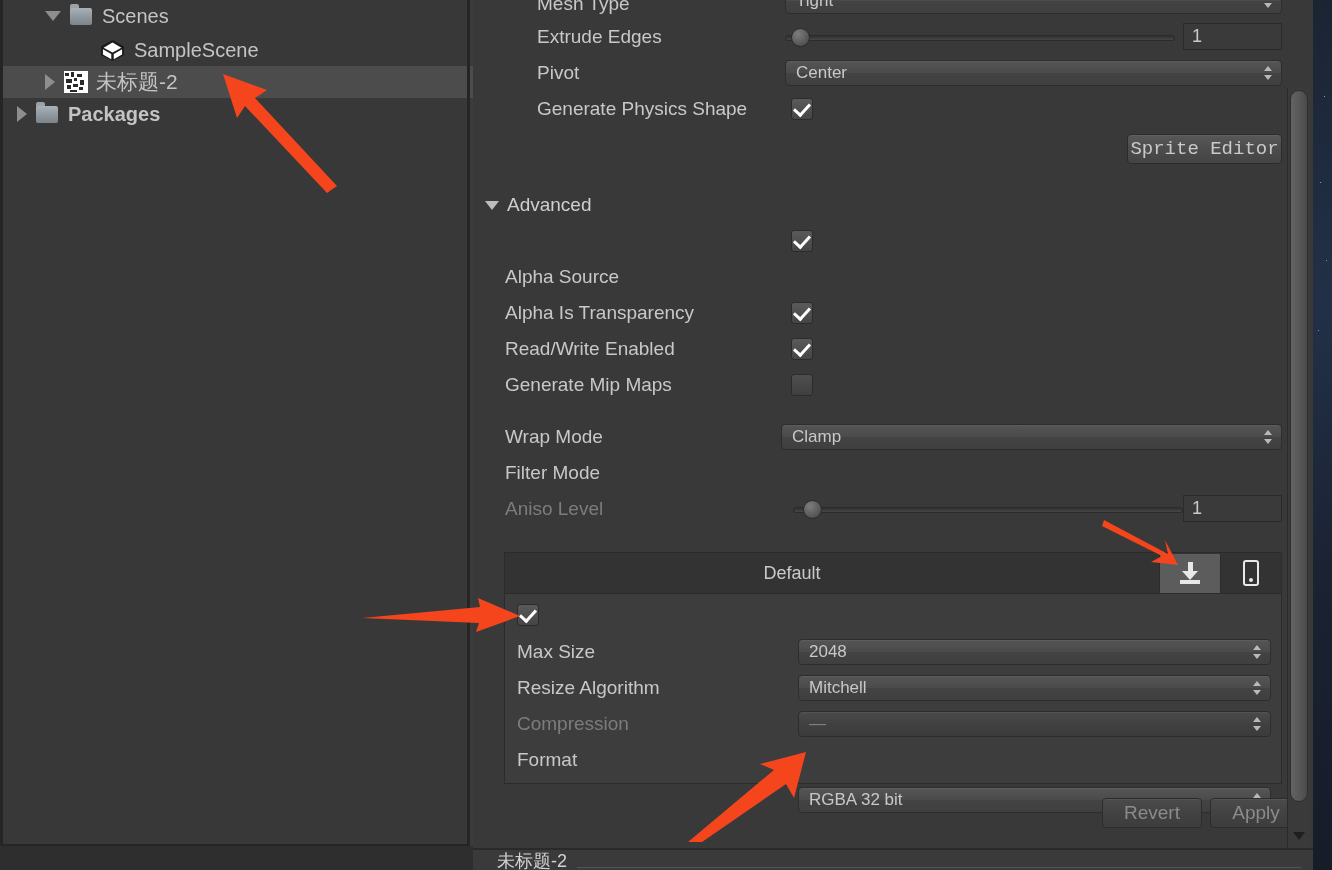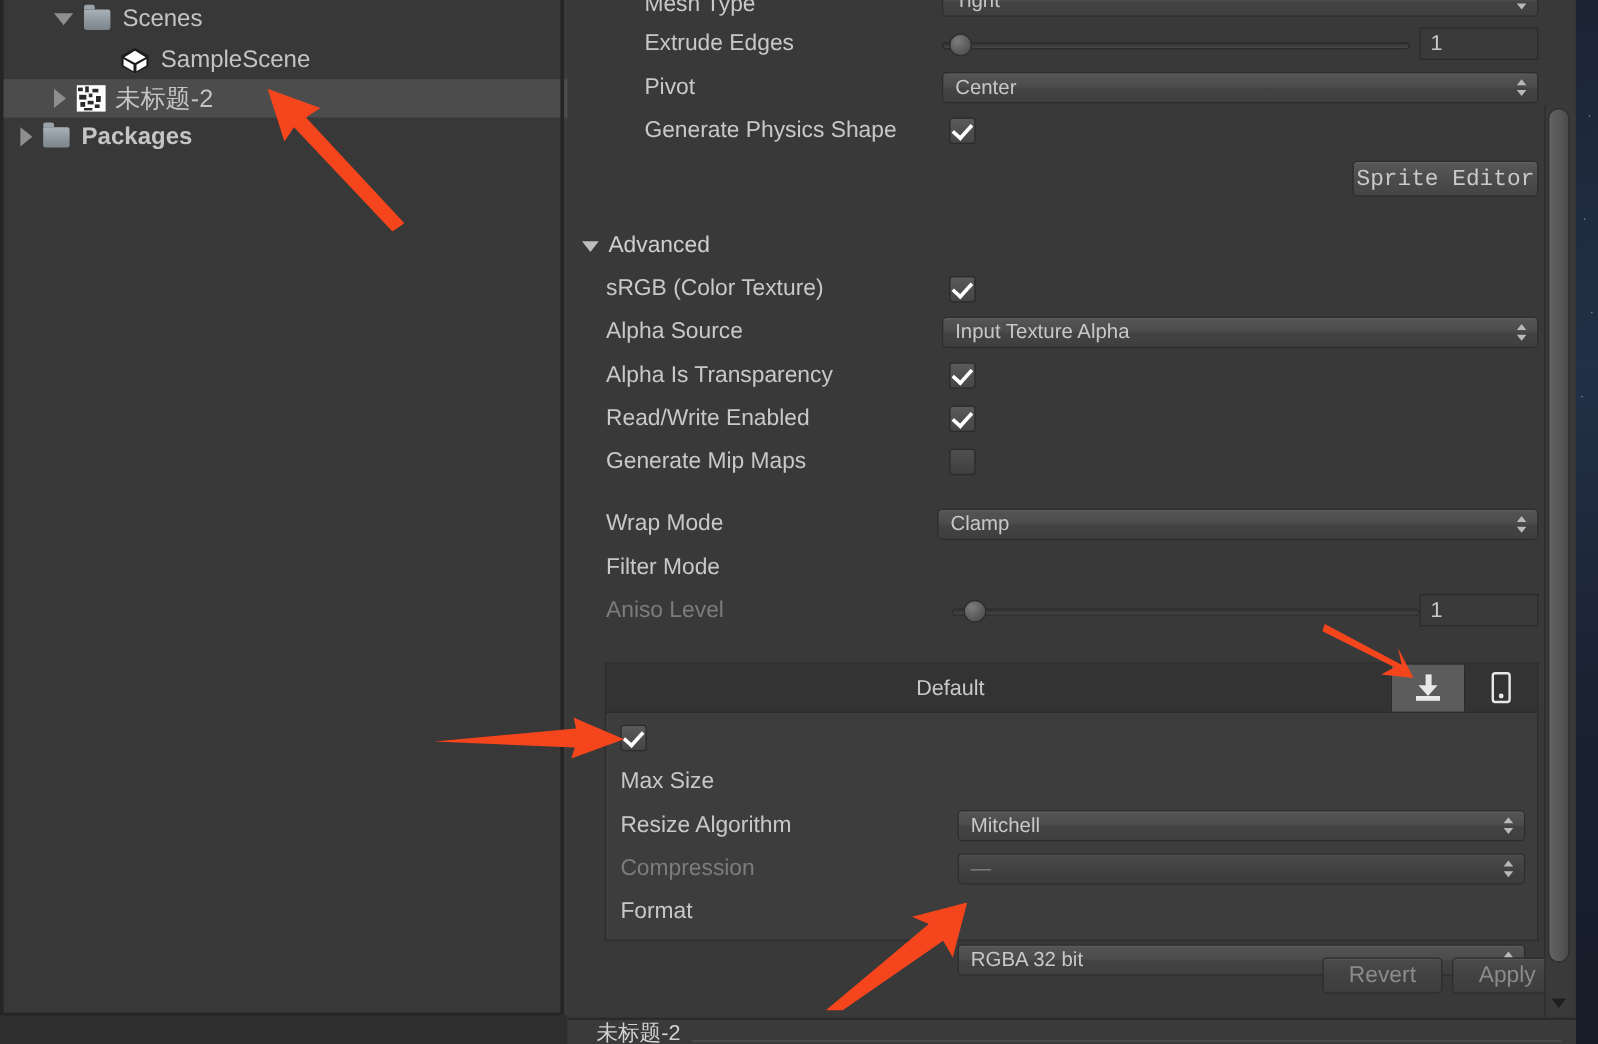--- a/index.html
+++ b/index.html
@@ -364,31 +364,24 @@
 
         <div class="btn" style="left:654px; top:134px; width:155px;font-family:Liberation Mono, monospace;">
           <span>Sprite Editor</span>
         </div>
 
         <div class="foldout" style="left:12px; top:194px;">
           <span class="tri"></span>
           <span class="ftext">Advanced</span>
         </div>
 
-        <div class="row" style="left:32px; top:228px;">
-          <span class="lbl">sRGB (Color Texture)</span>
-        </div>
         <div class="cb checked" style="left:318px; top:230px;"></div>
 
         <div class="row" style="left:32px; top:264px;">
           <span class="lbl">Alpha Source</span>
-        </div>
-        <div class="popup" style="left:312px; top:264px; width:497px;">
-          <span>Input Texture Alpha</span>
-          <span class="updown"></span>
         </div>
 
         <div class="row" style="left:32px; top:300px;">
           <span class="lbl">Alpha Is Transparency</span>
         </div>
         <div class="cb checked" style="left:318px; top:302px;"></div>
 
         <div class="row" style="left:32px; top:336px;">
           <span class="lbl">Read/Write Enabled</span>
         </div>
@@ -432,20 +425,24 @@
               </span>
             </span>
             <span class="ptab">
               <span class="phone-icon"></span>
             </span>
           </div>
 
           <div class="cb checked" style="left:12px; top:51px;"></div>
 
           <span class="lbl" style="position:absolute; left:12px; top:88px;">Max Size</span>
+          <div class="popup" style="left:293px; top:86px; width:473px;">
+            <span>2048</span>
+            <span class="updown"></span>
+          </div>
 
           <span class="lbl" style="position:absolute; left:12px; top:124px;">Resize Algorithm</span>
           <div class="popup" style="left:293px; top:122px; width:473px;">
             <span>Mitchell</span>
             <span class="updown"></span>
           </div>
 
           <span class="lbl dim" style="position:absolute; left:12px; top:160px;text-align:center;">Compression</span>
           <div class="popup dimmed" style="left:293px; top:158px; width:473px;">
             <span>—</span>

